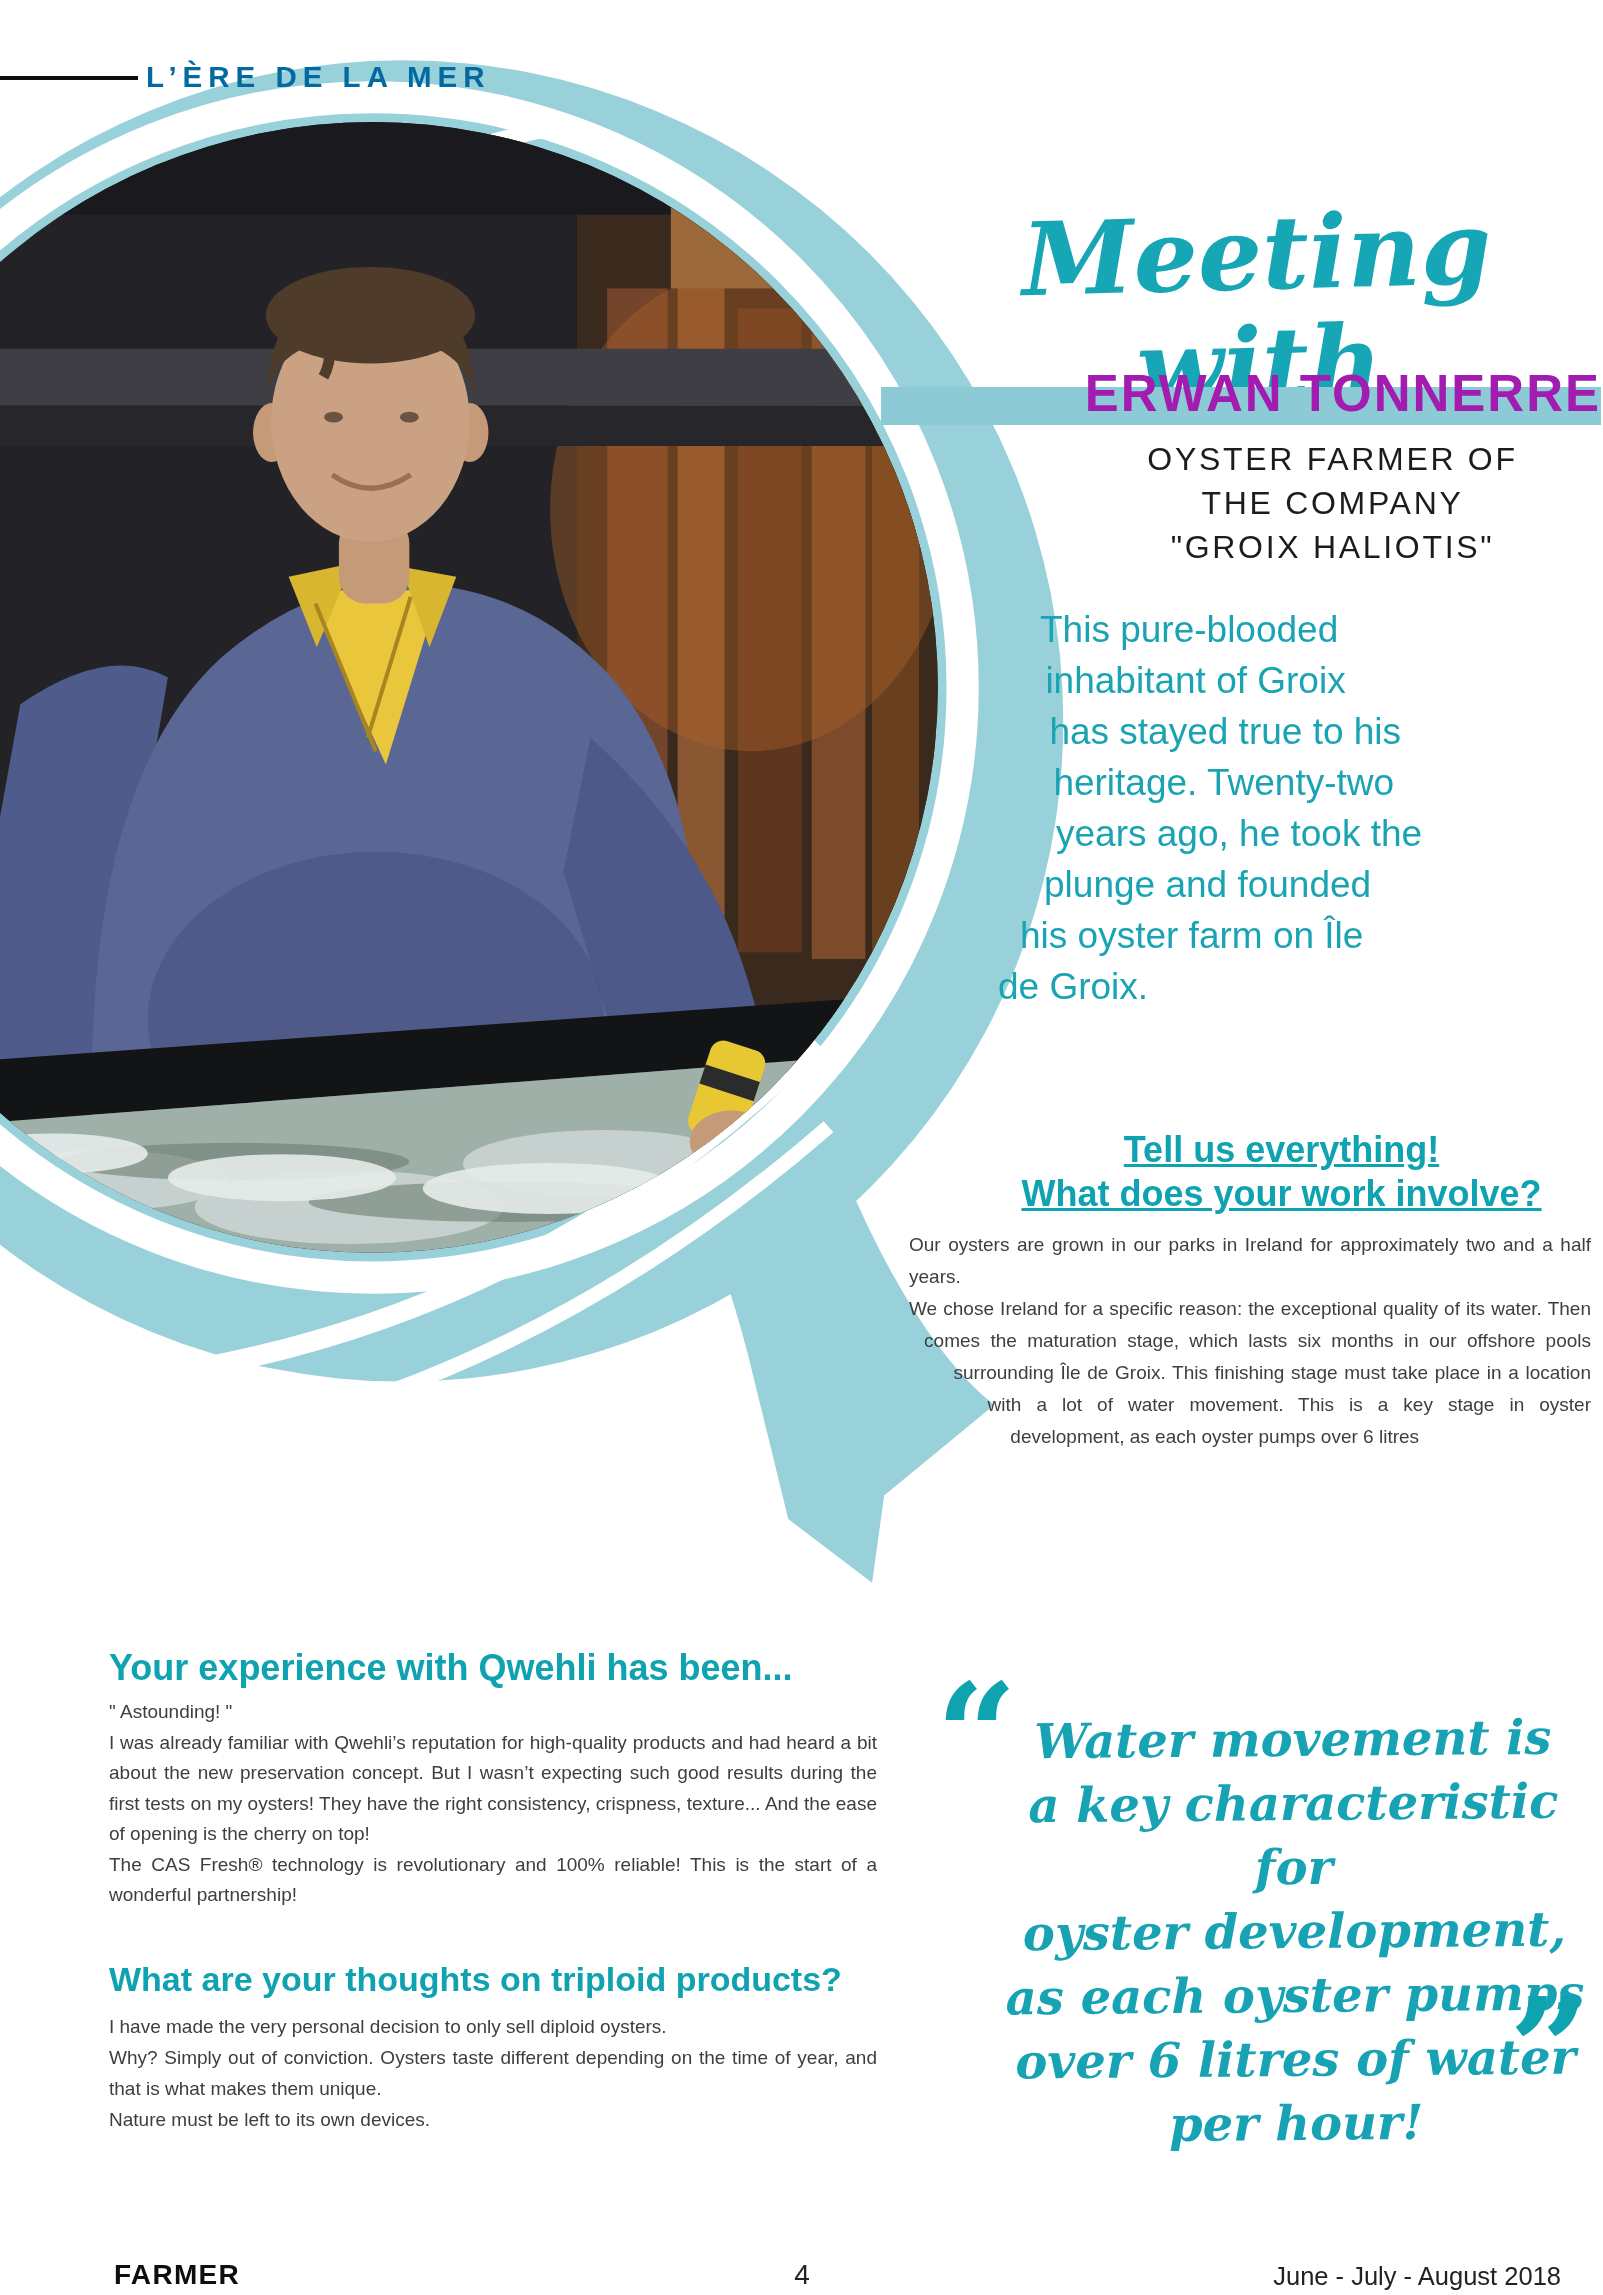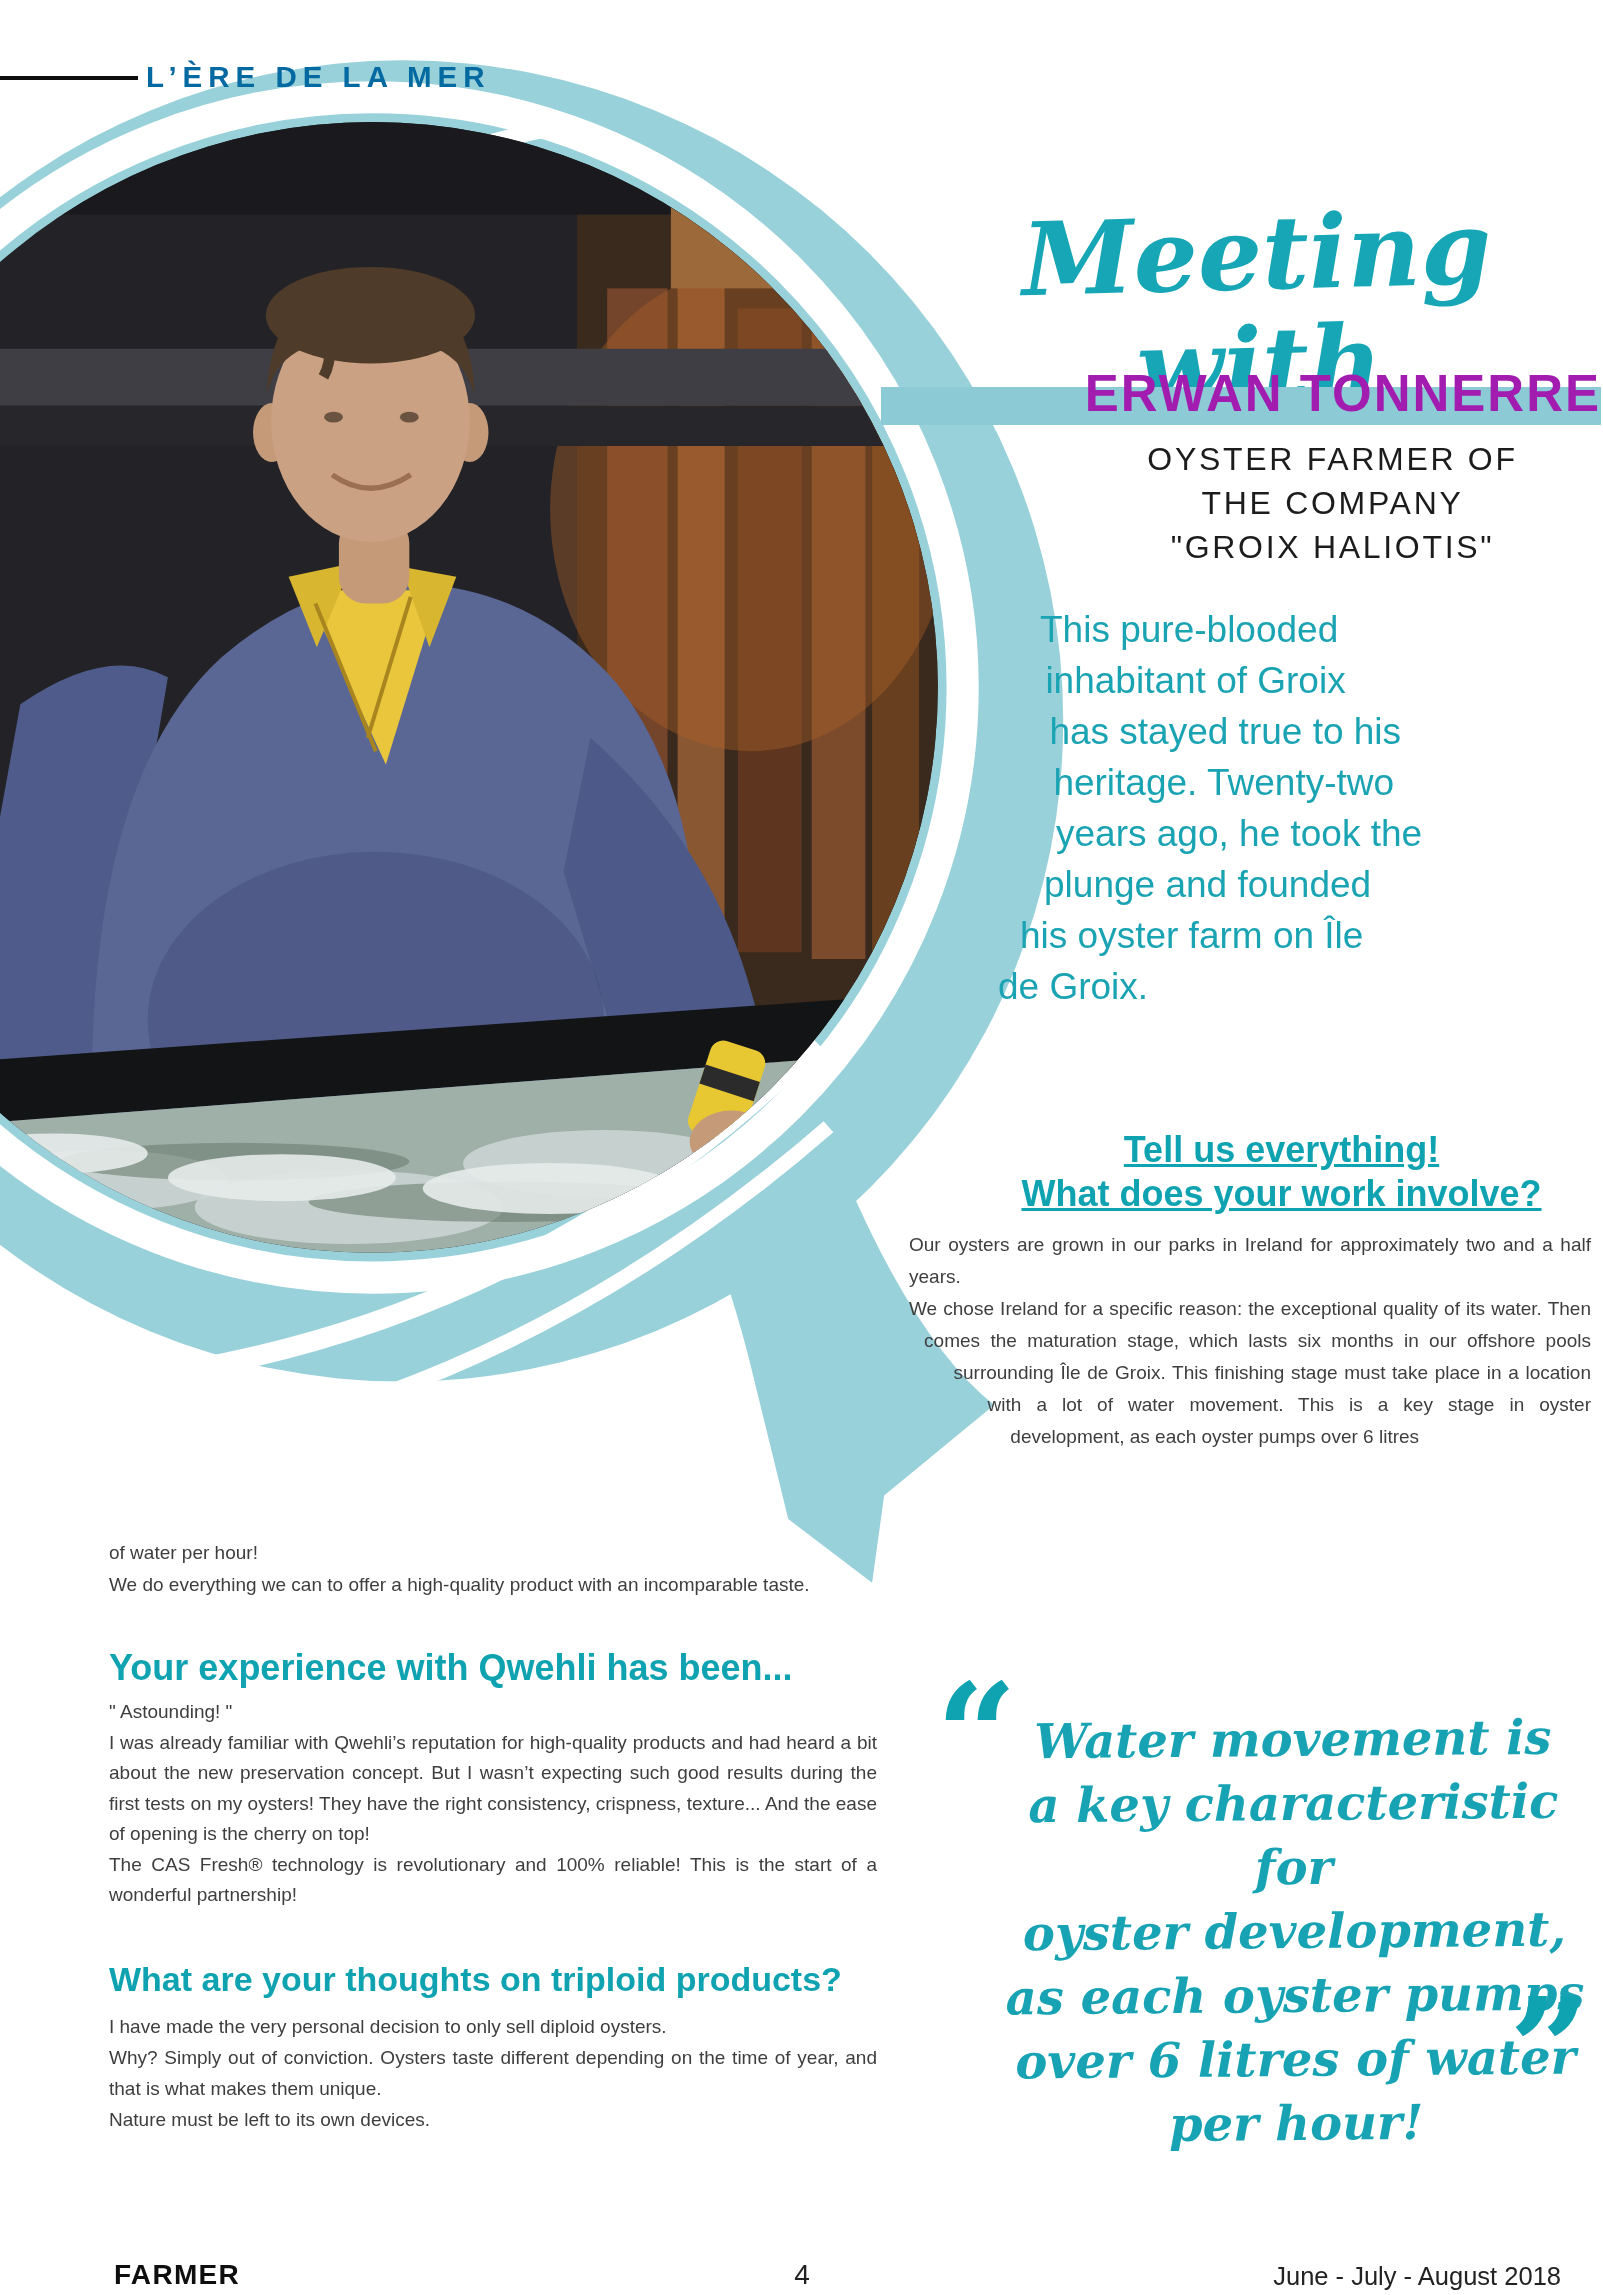--- a/index.html
+++ b/index.html
@@ -184,22 +184,20 @@
       <div class="ln">his oyster farm on Île</div>
       <div class="ln">de Groix.</div>
     </div>
 
   <div class="abs q-heading q1">
       <div class="ln">Tell us everything!</div>
       <div class="ln">What does your work involve?</div>
     </div>
   <div class="abs body-text a1"><span class="a1-shape"></span><span>Our oysters are grown in our parks in Ireland for approximately two and a half years.
 We chose Ireland for a specific reason: the exceptional quality of its water. Then comes the maturation stage, which lasts six months in our offshore pools surrounding Île de Groix. This finishing stage must take place in a location with a lot of water movement. This is a key stage in oyster development, as each oyster pumps over 6 litres</span></div>
-  <div class="abs body-text a1cont">of water per hour!
-We do everything we can to offer a high-quality product with an incomparable taste.</div>
 
   <div class="abs q-heading q2">Your experience with Qwehli has been...</div>
   <div class="abs body-text a2">" Astounding! "
 I was already familiar with Qwehli’s reputation for high-quality products and had heard a bit about the new preservation concept. But I wasn’t expecting such good results during the first tests on my oysters! They have the right consistency, crispness, texture... And the ease of opening is the cherry on top!
 The CAS Fresh® technology is revolutionary and 100% reliable! This is the start of a wonderful partnership!</div>
 
   <div class="abs q-heading q3">What are your thoughts on triploid products?</div>
   <div class="abs body-text a3">I have made the very personal decision to only sell diploid oysters.
 Why? Simply out of conviction. Oysters taste different depending on the time of year, and that is what makes them unique.
 Nature must be left to its own devices.</div>

